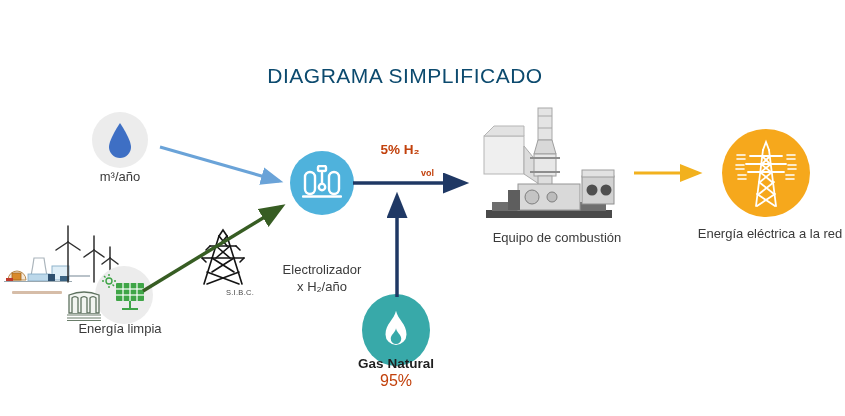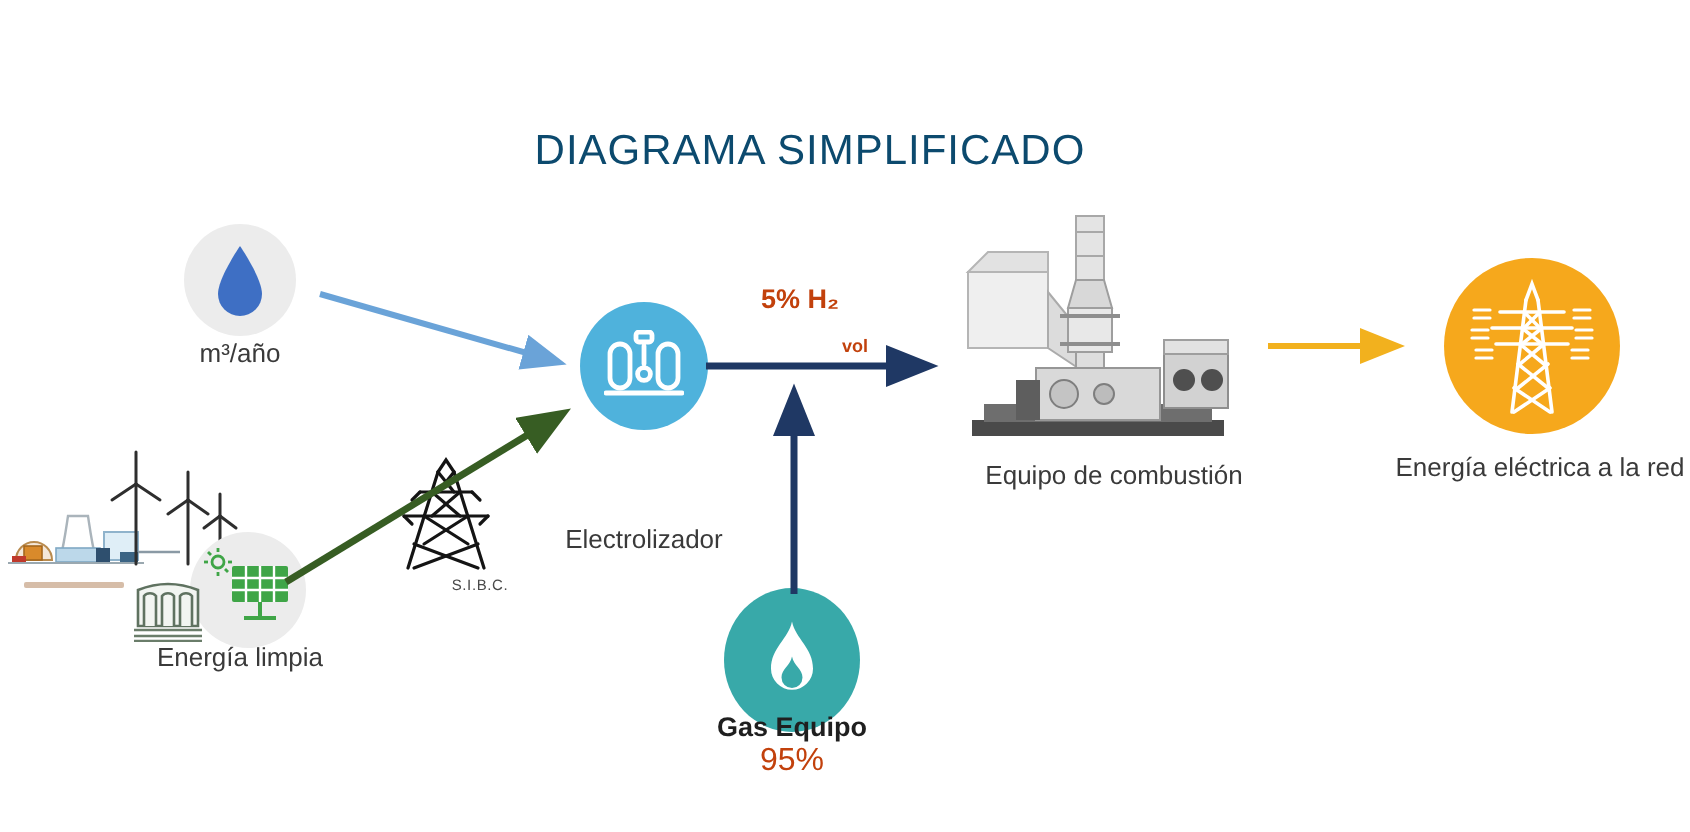--- a/index.html
+++ b/index.html
@@ -175,20 +175,21 @@
         <rect x="27" y="7" width="10" height="22" rx="5"></rect>
         <rect x="16" y="1" width="8" height="5" rx="1.5"></rect>
         <line x1="20" y1="8" x2="20" y2="17"></line>
         <circle cx="20" cy="22" r="3.2"></circle>
         <line x1="1" y1="31.5" x2="39" y2="31.5"></line>
       </g>
     </svg>
   </div>
   <div class="abs lbl electro-lbl z2">
     <div>Electrolizador</div>
+    <div>x H₂/año</div>
   </div>
 
   <div class="abs red h2lbl z2">5% H₂</div>
   <div class="abs red vollbl z2">vol</div>
 
   <svg class="abs z2" style="left:478px;top:106px;" width="144" height="122" viewBox="0 0 144 122">
     <rect x="8" y="104" width="126" height="8" fill="#4a4a4a"></rect>
     <rect x="14" y="96" width="114" height="9" fill="#6e6e6e"></rect>
     <rect x="6" y="30" width="40" height="38" fill="#efefef" stroke="#b5b5b5" stroke-width="1"></rect>
     <path d="M6 30 L16 20 L46 20 L46 30 Z" fill="#e2e2e2" stroke="#b5b5b5" stroke-width="1"></path>
@@ -211,21 +212,21 @@
     <rect x="104" y="64" width="32" height="7" fill="#e2e2e2" stroke="#9e9e9e" stroke-width="1"></rect>
   </svg>
   <div class="abs lbl comb-lbl z2">Equipo de combustión</div>
 
   <div class="abs gas z2">
     <svg width="36" height="42" viewBox="0 0 40 48">
       <path d="M20 2 C22 12 32 17 32 29 A12 12 0 0 1 8 29 C8 17 18 12 20 2 Z" fill="#ffffff"></path>
       <path d="M20 22 C21 27.5 26 29 26 34 A6 6 0 0 1 14 34 C14 29 19 27.5 20 22 Z" fill="#38a9a9"></path>
     </svg>
   </div>
-  <div class="abs lbl bold gas-lbl z2">Gas Equipo</div>
+  <div class="abs lbl bold gas-lbl z2">Gas Natural</div>
   <div class="abs red gas-pct z2" style="font-weight:400;">95%</div>
 
   <div class="abs node-circle grid z2">
     <svg width="62" height="70" viewBox="0 0 62 70">
       <g stroke="#ffffff" stroke-width="1.8" fill="none" stroke-linecap="round">
         <line x1="21" y1="68" x2="28" y2="12"></line>
           <line x1="41" y1="68" x2="34" y2="12"></line>
         <path d="M28 12 L31 4 L34 12"></path>
         <line x1="15" y1="18" x2="47" y2="18"></line>
         <line x1="11" y1="26" x2="51" y2="26"></line>

